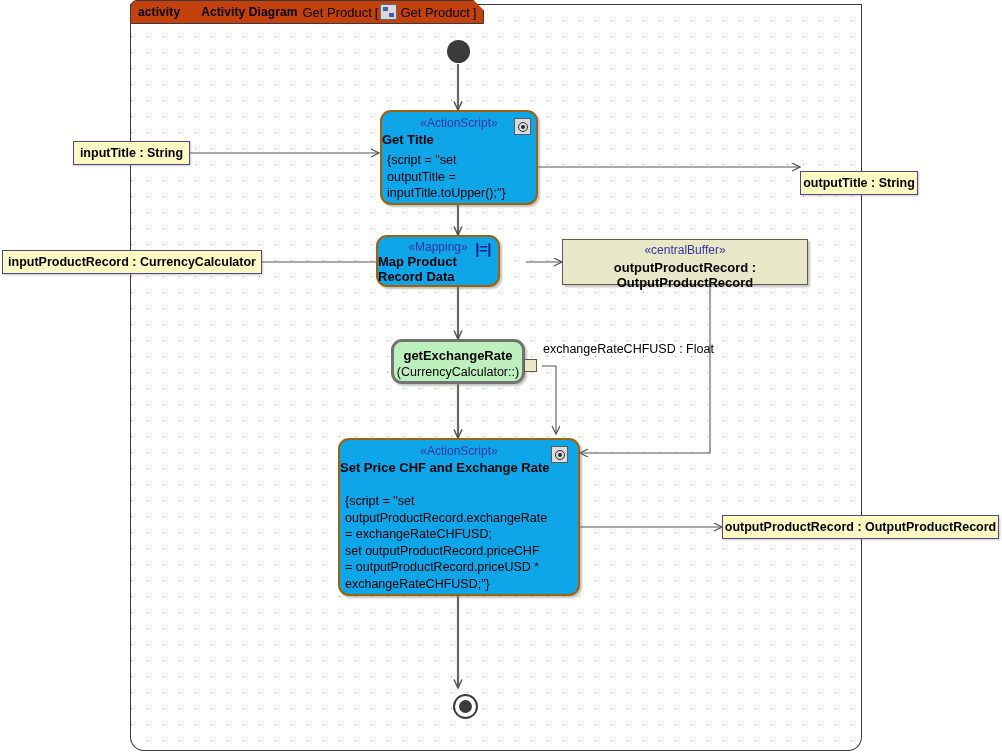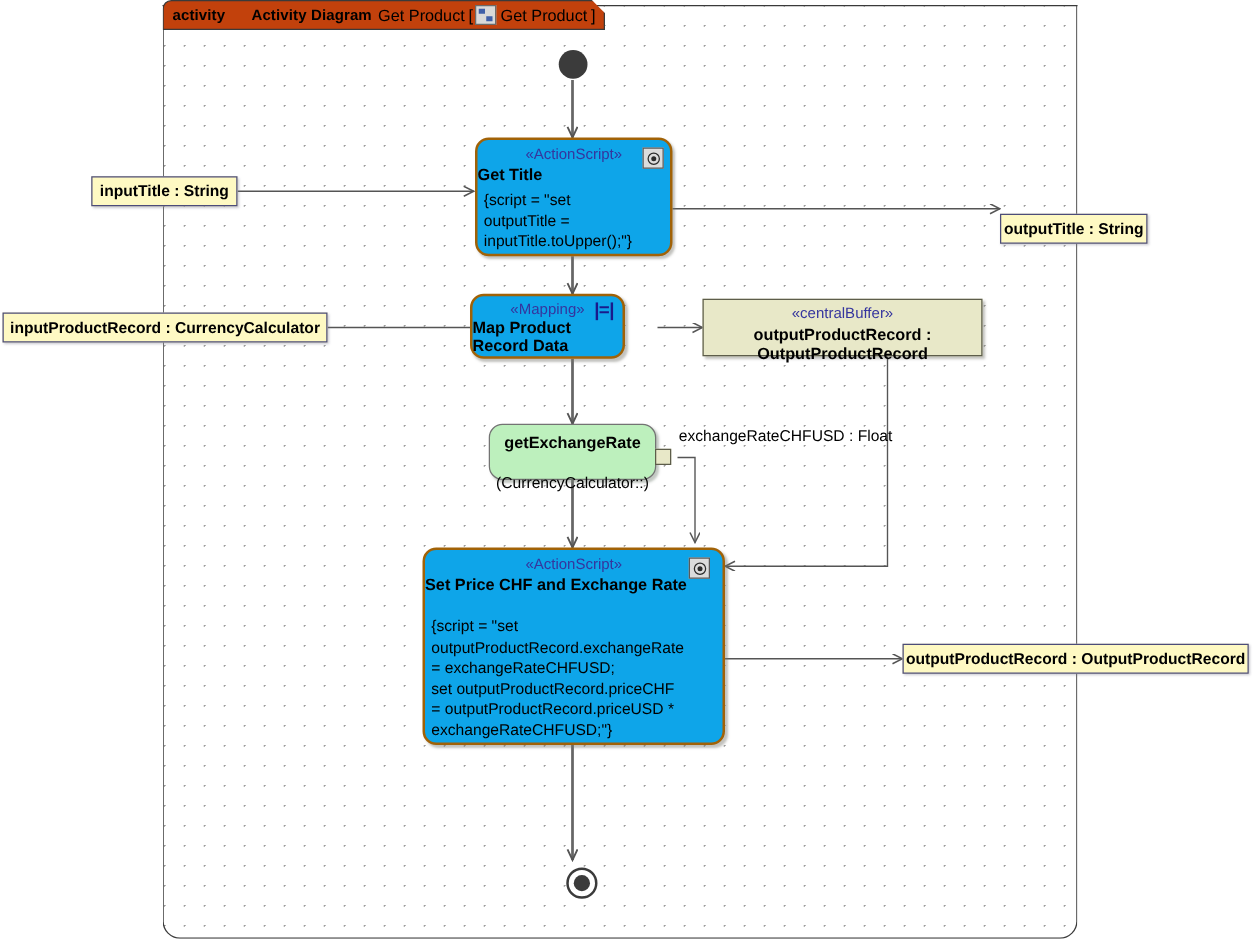--- a/index.html
+++ b/index.html
@@ -186,34 +186,34 @@
     font-weight: bold;
     font-size: 13px;
     text-align: center;
     margin-top: 3px;
   }
 
   
   .greennode {
     position: absolute;
     box-sizing: border-box;
-    border: 1px solid #737373;
+    border: 3px solid #737373;
     background: #bdf0bd;
     border-radius: 11px;
     box-shadow: 2px 2px 2px rgba(120,130,120,0.45);
     text-align: center;
   }
   .greennode .gname {
     font-weight: bold;
     font-size: 13px;
     margin-top: 6px;
   }
   .greennode .gsub {
     font-size: 12.5px;
-    margin-top: 18px;
+    margin-top: 2px;
   }
   .pin {
     position: absolute;
     width: 13px;
     height: 13px;
     background: #e8e8c8;
     border: 1px solid #5d5d4a;
     box-sizing: border-box;
   }
 
@@ -345,21 +345,21 @@
     </div>
   </div>
 
   <div class="node" style="left:376px; top:235px; width:124px; height:52px;">
     <div class="stereo" style="margin-top:3px;">«Mapping»</div>
     <div class="nodename" style="white-space:pre-line; margin-top:1px; line-height:14.5px;">Map Product
 Record Data</div>
     <div class="map-badge" style="right:7px; top:5px;">|=|</div>
   </div>
 
-  <div class="buffer" style="left:562px; top:239px; width:224px; height:46px;">
+  <div class="buffer" style="left:562px; top:239px; width:246px; height:46px;">
     <div class="stereo">«centralBuffer»</div>
     <div class="bname">outputProductRecord : OutputProductRecord</div>
   </div>
 
   <div class="greennode" style="left:391px; top:339px; width:134px; height:45px;">
     <div class="gname">getExchangeRate</div>
     <div class="gsub">(CurrencyCalculator::)</div>
   </div>
   <div class="pin" style="left:524px; top:359px;"></div>
   <div class="edgelabel" style="left:543px; top:342px;">exchangeRateCHFUSD : Float</div>

